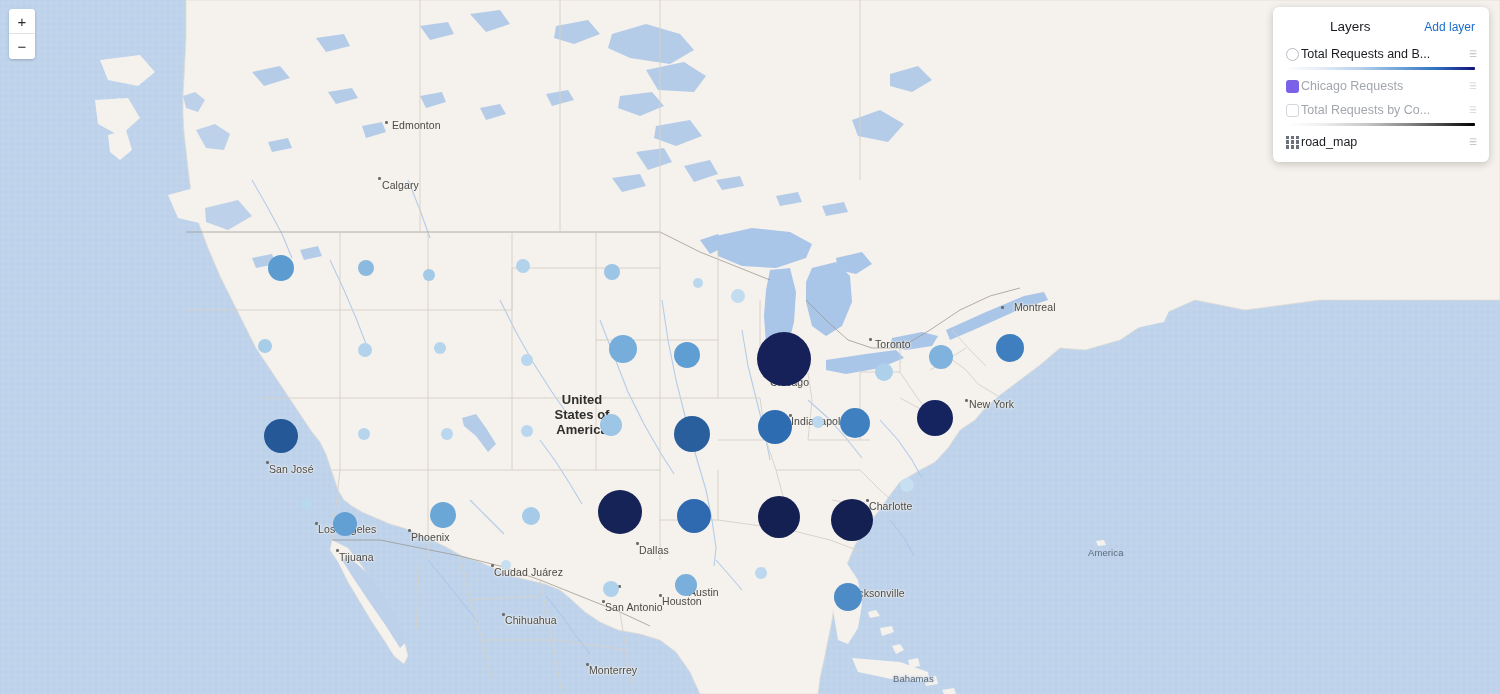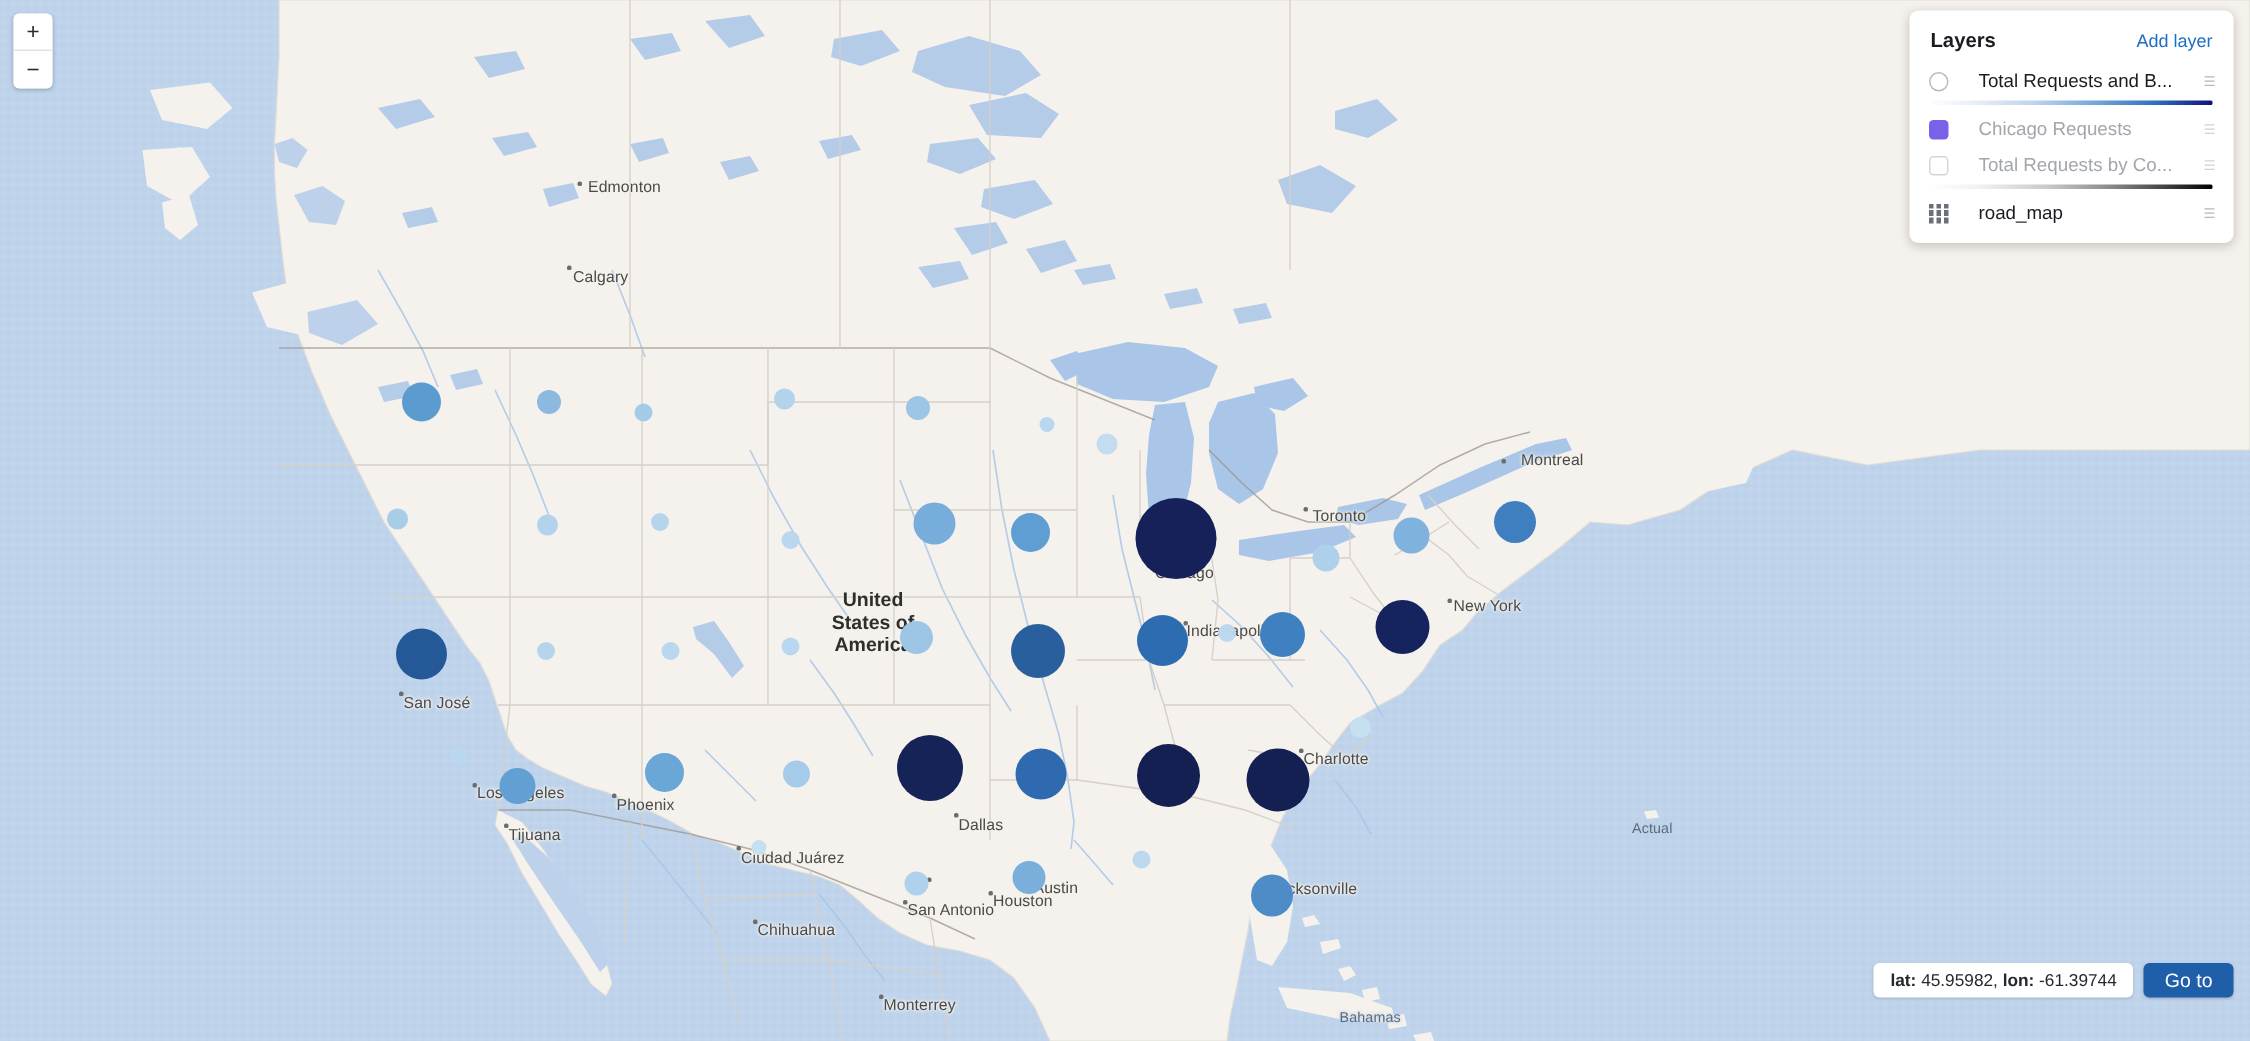--- a/index.html
+++ b/index.html
@@ -111,35 +111,36 @@
     padding: 0 0 8px 0;
   }
   .panel-head {
     display: flex;
     align-items: center;
     justify-content: space-between;
     padding: 12px 14px 8px 14px;
   }
   .panel-title {
     font-size: 13.5px;
-    font-weight: 700;
+    font-weight: 400;
     color: #1a1c21;
+    margin-left: 43px;
   }
   .panel-action {
     font-size: 12px;
     color: #1b6ec9;
     cursor: pointer;
     text-align: center;
   }
 
   .layer-row {
     display: flex;
     align-items: center;
     padding: 5px 12px 5px 13px;
-    gap: 20px;
+    gap: 2px;
     cursor: pointer;
   }
   .layer-label {
     flex: 1;
     font-size: 12.5px;
     color: #1a1c21;
     white-space: nowrap;
     overflow: hidden;
   }
   .layer-row.dim .layer-label { color: #a2a6ad; }
@@ -475,21 +476,21 @@
       <div class="city-dot" style="left: 602px; top: 600px;"></div>
       <div class="city-label" style="left: 605px; top: 601px;">San Antonio</div>
       <div class="city-dot" style="left: 659px; top: 594px;"></div>
       <div class="city-label" style="left: 662px; top: 595px;">Houston</div>
       <div class="city-dot" style="left: 491px; top: 564px;"></div>
       <div class="city-label" style="left: 494px; top: 566px;">Ciudad Juárez</div>
       <div class="city-dot" style="left: 502px; top: 613px;"></div>
       <div class="city-label" style="left: 505px; top: 614px;">Chihuahua</div>
       <div class="city-dot" style="left: 586px; top: 663px;"></div>
       <div class="city-label" style="left: 589px; top: 664px;">Monterrey</div>
-      <div class="city-label sea" style="left: 1088px; top: 547px;">Actual</div>
+      <div class="city-label sea" style="left: 1088px; top: 547px;">America</div>
       <div class="city-label sea" style="left: 893px; top: 673px;">Bahamas</div>
     </div>
 
   <div class="country-label" id="country-label" style="left: 547px; top: 392px;">United States of America</div>
 
   <div id="circle-layer">
       <div class="data-circle" style="left: 281px; top: 268px; width: 26px; height: 26px; background: rgb(91, 155, 208);"></div>
       <div class="data-circle" style="left: 366px; top: 268px; width: 16px; height: 16px; background: rgb(139, 185, 224);"></div>
       <div class="data-circle" style="left: 429px; top: 275px; width: 12px; height: 12px; background: rgb(163, 202, 232);"></div>
       <div class="data-circle" style="left: 523px; top: 266px; width: 14px; height: 14px; background: rgb(179, 211, 236);"></div>
@@ -571,21 +572,15 @@
             <i></i>
             <i></i>
             <i></i>
           </span>
           <span class="layer-label">road_map</span>
           <span class="grip" style="font-size: 9px;">☰</span>
         </div>
       </div>
   </div>
 
-  <div id="coord-bar">
-    <div id="coord-box">
-      <b>lat:</b>&nbsp;<span>45.95982,</span>&nbsp;<b>lon:</b>&nbsp;<span>-61.39744</span>
-    </div>
-    <button id="goto-btn">Go to</button>
-  </div>
 
 
 </div>
 
 </body></html>

